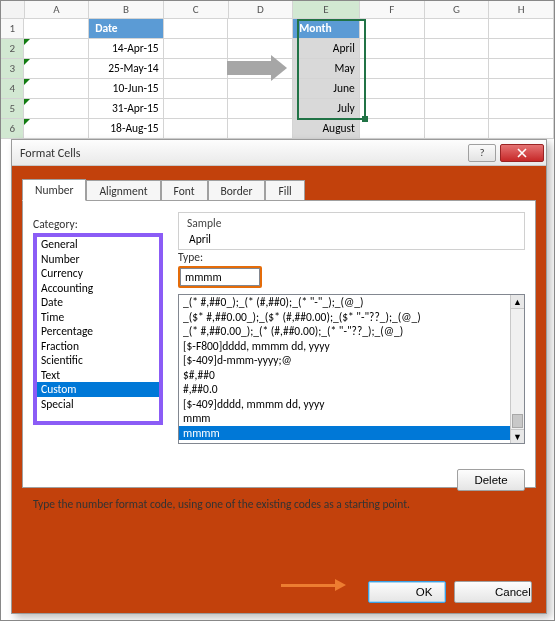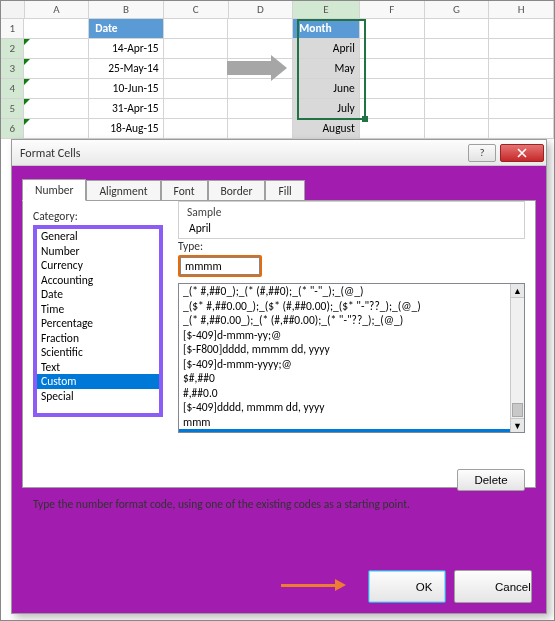--- a/index.html
+++ b/index.html
@@ -60,21 +60,21 @@
   .orange-arrow .shaft { width:54px; height:3px; background:#ed7d31; }
   .orange-arrow .head {
     position:absolute; left:54px; top:-5px;
     width:0;height:0;border-left:11px solid #ed7d31;
     border-top:6.5px solid transparent;border-bottom:6.5px solid transparent;
   }
   
   .dialog {
     position: absolute; left: 10px; top: 138px;
     width: 536px; height: 475px;
-    background: #a21caf;
+    background: #c2410c;
     border: 1px solid #9b9b9b;
     box-shadow: 4px 4px 8px rgba(0,0,0,0.25);
     display: flex; flex-direction: column;
   }
   .titlebar {
     height: 26px; background: linear-gradient(#fdfdfd,#e9e9e9);
     border-bottom: 1px solid #c7c7c7;
     display: flex; align-items: center; padding-left: 8px;
     font-size: 12px; color: #333;
   }
@@ -95,32 +95,32 @@
   .tabstrip { display:flex; height: 24px; align-items: flex-end; margin-top:4px;}
   .tab {
     padding: 3px 12px;
     border: 1px solid #a0a0a0; border-bottom: none;
     background: #f6f6f6; font-size: 11.5px; color:#333;
     margin-right: 0px; position:relative; top:1px;
   }
   .tab.active { background: #fff; border-bottom: 1px solid #fff; z-index:2;}
   .tabpanel {
     border: 1px solid #a0a0a0; background: #fff;
-    height: 288px; padding: 8px 10px;
+    height: 288px; padding: 16px 10px;
     position:relative;
   }
   .cat-label { font-size: 11.5px; color:#333; }
   .listbox {
     border: 4px solid #8b5cf6; background:#fff;
     width: 130px; height: 192px; overflow: hidden;
     font-size: 11.5px; margin-top:2px;
   }
   .listbox .li { padding: 0 4px; line-height: 14.5px; color:#000;}
   .listbox .li.sel { background:#0078d7; color:#fff; }
-  .rightpane { position:absolute; left: 155px; top: 0; right: 10px; }
+  .rightpane { position:absolute; left: 155px; top: 11px; right: 10px; }
   .samplebox { border:1px solid #d0d0d0; height: 38px; padding:3px 8px; font-size:11.5px;}
   .samplebox .lbl { color:#444; }
   .samplebox .val { padding-left:2px; padding-top:2px;}
   .type-lbl { font-size:11.5px; color:#333; }
   .type-inp {
     width: 100%; height: 18px; border:1px solid #828790;
     font-size: 11.5px; padding: 1px 4px; font-family:inherit;
     margin-top:2px; outline:none;
   }
   .type-wrap { display:inline-block; border:2px solid #e46c0a; border-radius:2px; padding:0; margin-top:2px;}
@@ -145,21 +145,21 @@
     position:absolute; right:10px; top: 268px;
     width: 68px; height: 22px; border:1px solid #a0a0a0;
     background: linear-gradient(#fdfdfd,#e5e5e5); font-size:11.5px;
     border-radius:2px;
   }
   .hint { position:absolute; left:10px; right:10px; top:296px; font-size:11.5px; color:#333;}
   .dlg-buttons {
     position:absolute; right:14px; bottom:10px; display:flex; gap:8px;
   }
   .dlg-buttons button {
-    width: 78px; height: 33px; border:1px solid #a0a0a0;
+    width: 78px; height: 22px; border:1px solid #a0a0a0;
     background: linear-gradient(#fdfdfd,#e5e5e5); font-size:11.5px;
     border-radius:2px;
     padding-left:40px;
   }
   .dlg-buttons button.ok { border:1px solid #3ba0e3; box-shadow: inset 0 0 0 1px #aad4f0; }
   .selE-head { background:#d2e8d2;}
   .sel-row { background:#d2e8d2;}
 </style>
 </head>
 <body>
@@ -296,21 +296,20 @@
         </div>
         <div class="type-lbl">Type:</div>
         <span class="type-wrap">
           <input class="type-inp" value="mmmm" style="">
         </span>
         <div class="formatlist">
           <div class="items" id="fmtlist">
               <div class="fli">_(* #,##0_);_(* (#,##0);_(* "-"_);_(@_)</div>
               <div class="fli">_($* #,##0.00_);_($* (#,##0.00);_($* "-"??_);_(@_)</div>
               <div class="fli">_(* #,##0.00_);_(* (#,##0.00);_(* "-"??_);_(@_)</div>
-              <div class="fli">[$-409]d-mmm-yy;@</div>
               <div class="fli">[$-F800]dddd, mmmm dd, yyyy</div>
               <div class="fli">[$-409]d-mmm-yyyy;@</div>
               <div class="fli">$#,##0</div>
               <div class="fli">#,##0.0</div>
               <div class="fli">[$-409]dddd, mmmm dd, yyyy</div>
               <div class="fli">mmm</div>
               <div class="fli sel">mmmm</div>
             </div>
           <div class="sb">
             <div class="btn">▲</div>

